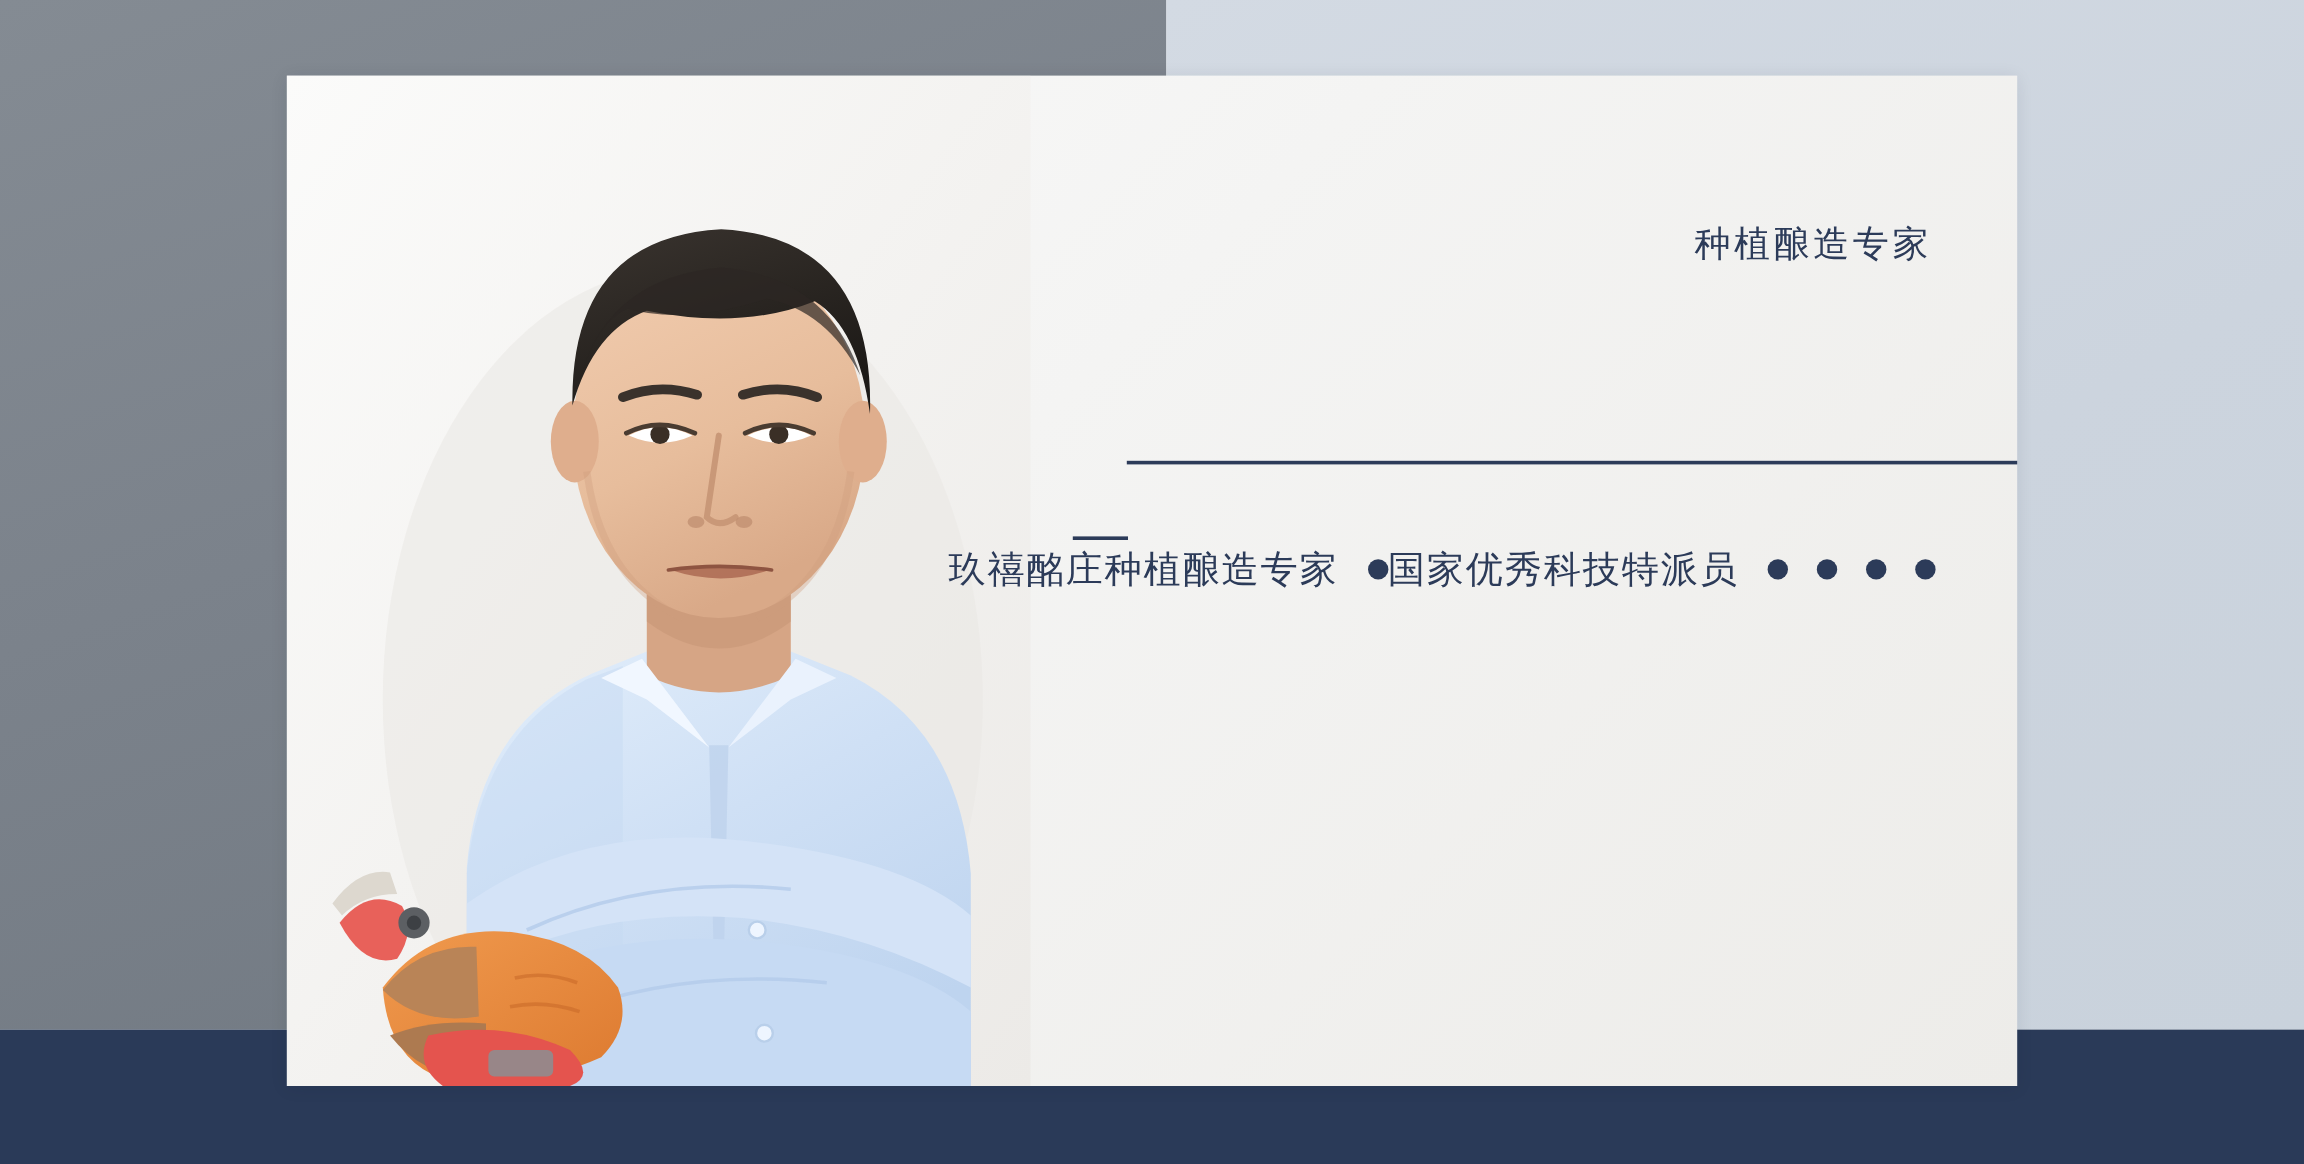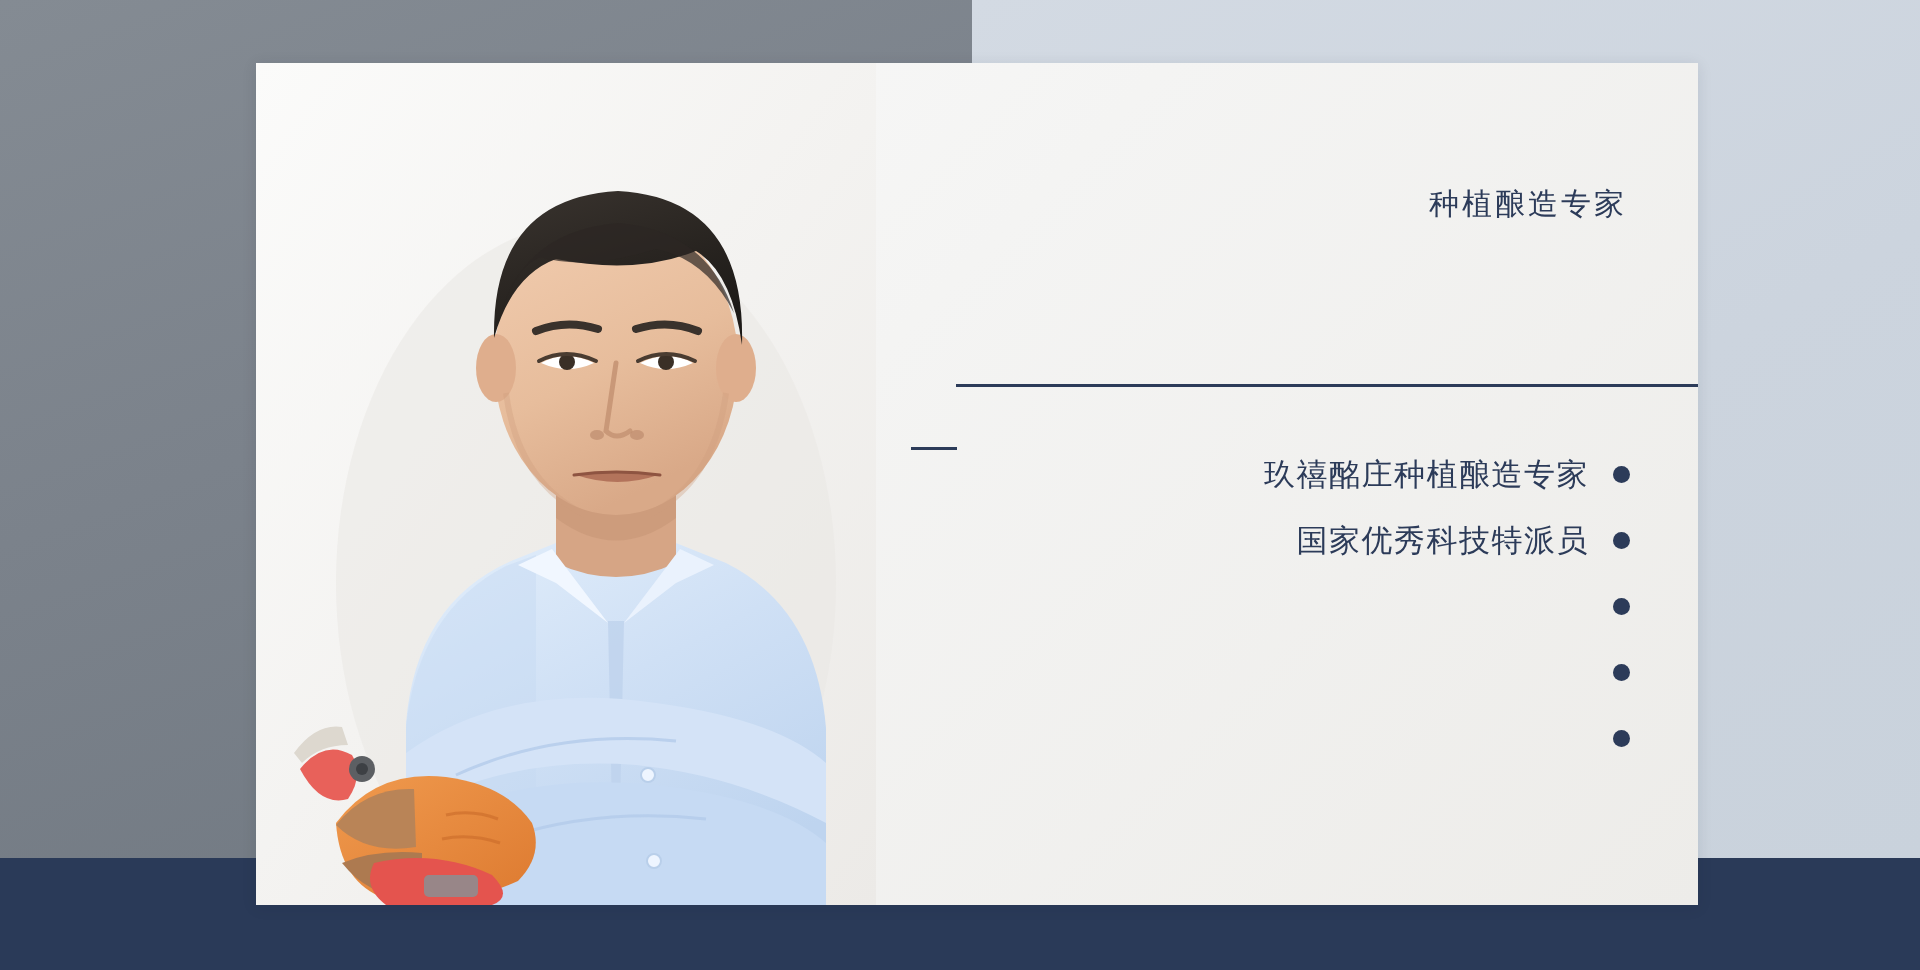--- a/index.html
+++ b/index.html
@@ -33,21 +33,21 @@
   }
   #band-navy-bottom {
     left: 0; top: 858px;
     width: 1920px; height: 112px;
     background: #2a3a58;
   }
 
   
   #content-card {
     position: absolute;
-    left: 256px; top: 63px;
+    left: 239px; top: 63px;
     width: 1442px; height: 842px;
     background: linear-gradient(135deg, #fafafa 0%, #f4f4f3 40%, #edece9 100%);
     box-shadow: 0 2px 14px rgba(20,30,50,0.10);
     overflow: hidden;
   }
 
   
   #portrait {
     position: absolute;
     left: 0px; top: 0px;
@@ -109,21 +109,20 @@
     height: 3px;
     background: #2c3b59;
   }
 
   
   #credentials {
     position: absolute;
     right: 68px;
     top: 384px;
     display: flex;
-    flex-direction: column;
     gap: 0;
   }
   .credential-row {
     display: flex;
     align-items: center;
     justify-content: flex-end;
     height: 54px;
     margin-bottom: 12px;
   }
   .credential-row:last-child { margin-bottom: 0; }

